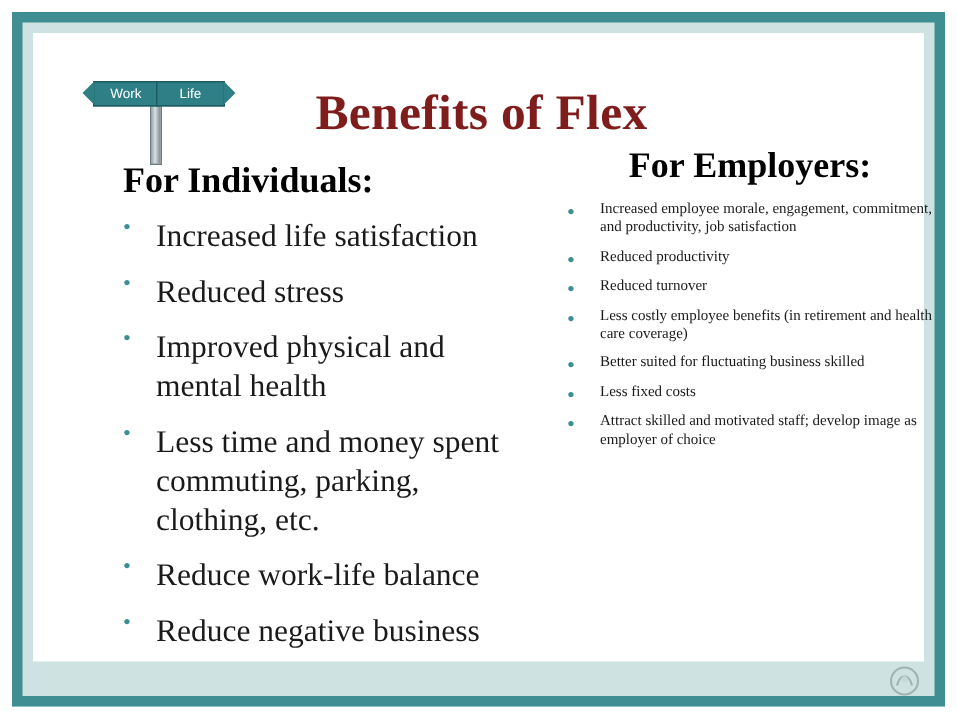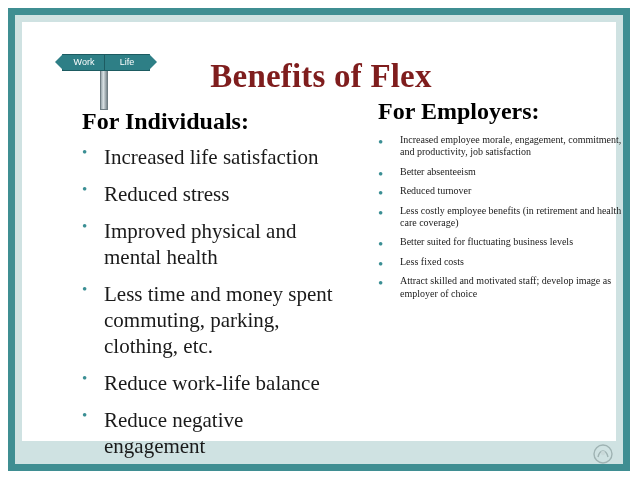--- a/index.html
+++ b/index.html
@@ -141,20 +141,21 @@
     font-size: 24px;
     font-weight: bold;
     color: #000000;
     margin-bottom: 9px;
   }
   .col-left .col-head {
     padding-left: 34px;
   }
   .col-right .col-head {
     padding-left: 34px;
+    text-align: center;
   }
   ul.bullets {
     list-style: none;
     margin: 0;
     padding: 0;
   }
   ul.bullets li {
     position: relative;
     padding-left: 56px;
     font-family: "Liberation Serif", serif;
@@ -205,32 +206,32 @@
     <div class="title">Benefits of Flex</div>
 
     <div class="col col-left">
       <div class="col-head">For Individuals:</div>
       <ul class="bullets">
         <li>Increased life satisfaction</li>
         <li>Reduced stress</li>
         <li>Improved physical and mental health</li>
         <li>Less time and money spent commuting, parking, clothing, etc.</li>
         <li>Reduce work-life balance</li>
-        <li>Reduce negative engagement</li>
+        <li>Reduce negative business</li>
       </ul>
     </div>
 
     <div class="col col-right">
       <div class="col-head">For Employers:</div>
       <ul class="bullets">
         <li>Increased employee morale, engagement, commitment, and productivity, job satisfaction</li>
-        <li>Better absenteeism</li>
+        <li>Reduced productivity</li>
         <li>Reduced turnover</li>
         <li>Less costly employee benefits (in retirement and health care coverage)</li>
-        <li>Better suited for fluctuating business levels</li>
+        <li>Better suited for fluctuating business skilled</li>
         <li>Less fixed costs</li>
         <li>Attract skilled and motivated staff; develop image as employer of choice</li>
       </ul>
     </div>
 
   </div>
 
   <div class="logo">
     <svg width="22" height="22" viewBox="0 0 22 22" xmlns="http://www.w3.org/2000/svg">
       <circle cx="11" cy="11" r="9" fill="none" stroke="#9fb3b3" stroke-width="1.4"></circle>

